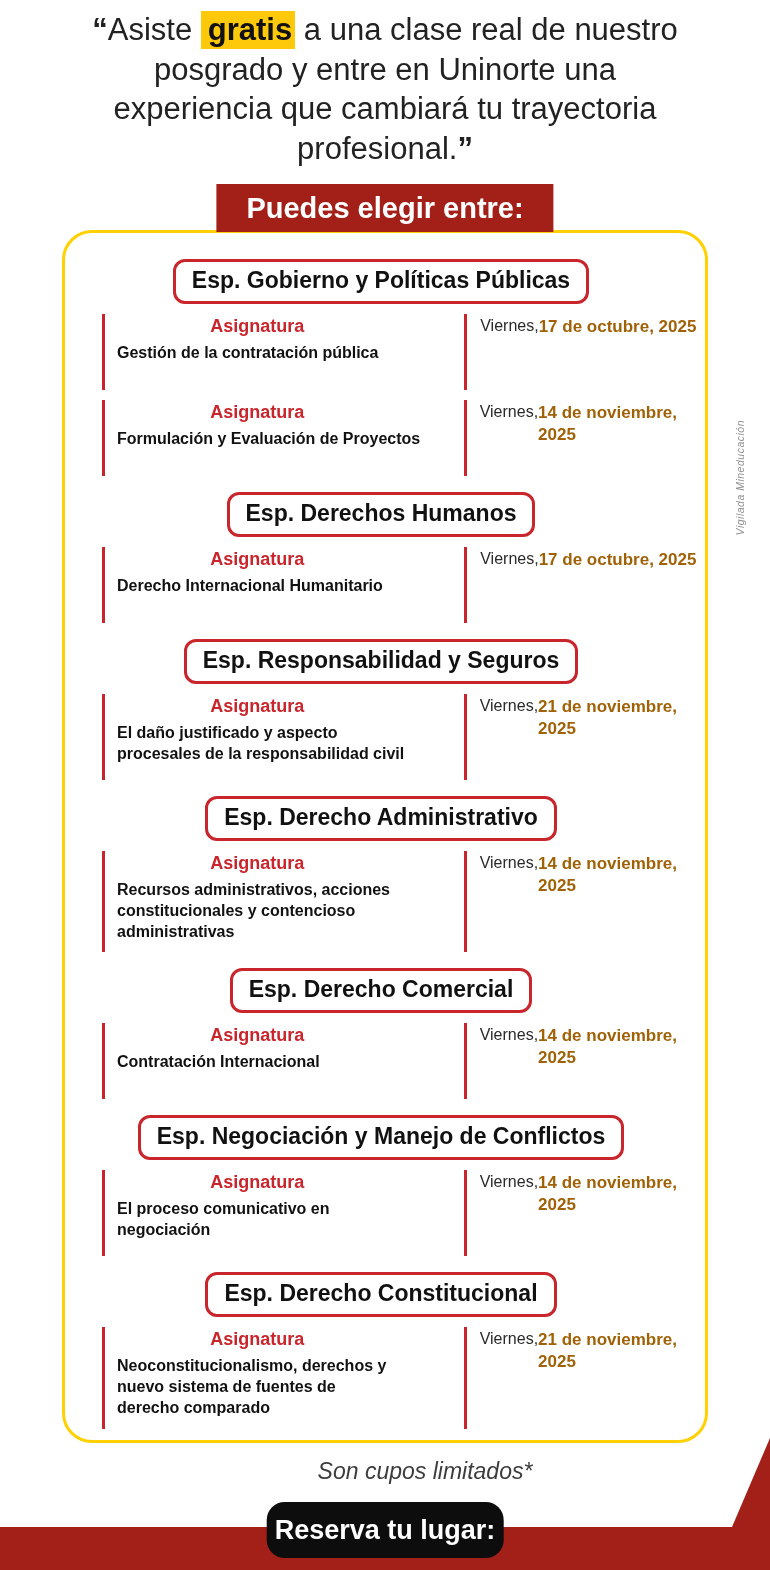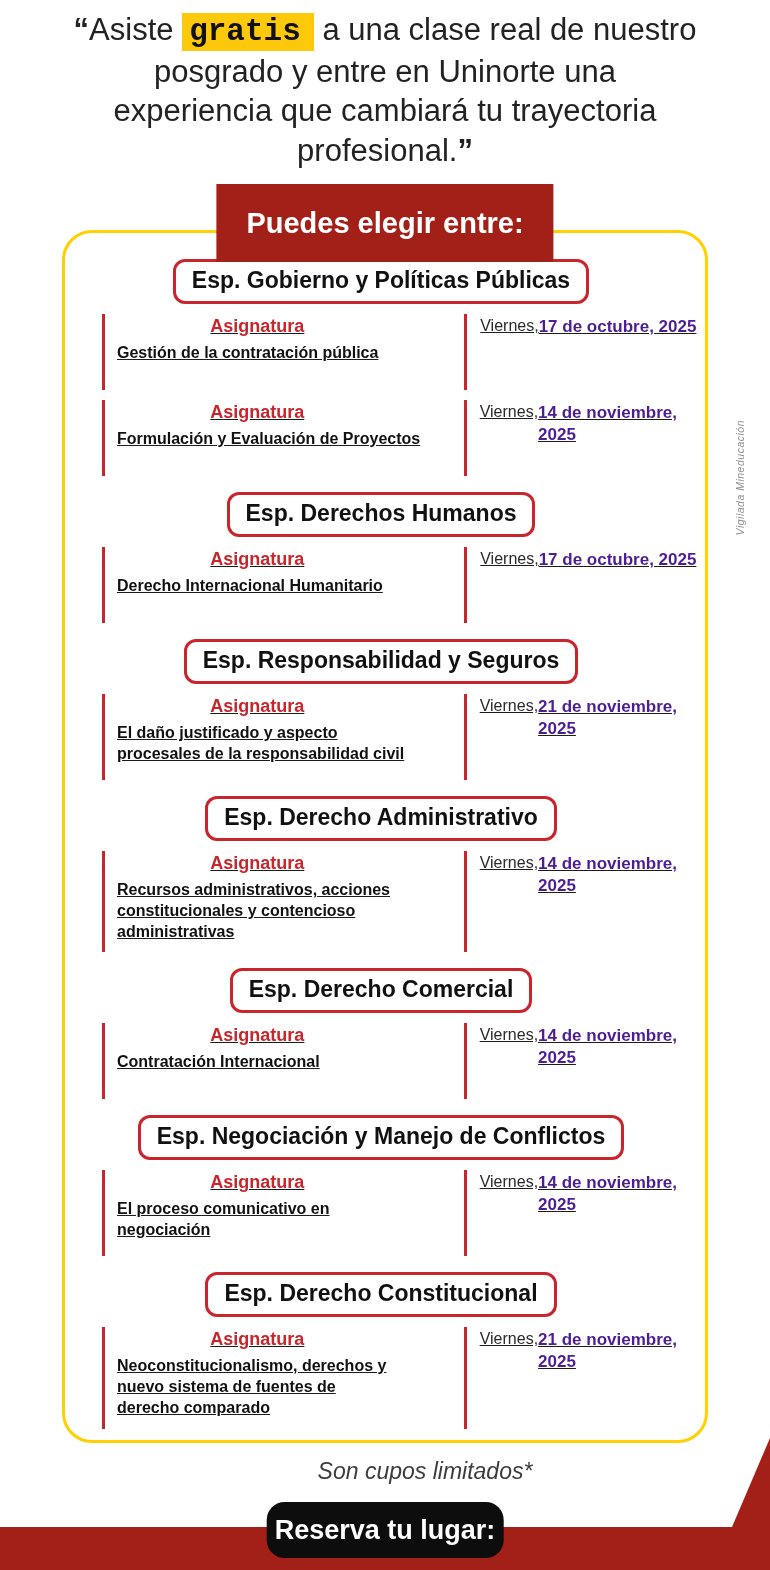--- a/index.html
+++ b/index.html
@@ -16,48 +16,47 @@
     position:absolute;top:10px;left:0;width:770px;
     text-align:center;
     font-size:31px;line-height:1.28;
     color:#222222;
     font-weight:400;
   }
   .qmark{font-weight:700;}
   .hl{
     background:#FFC90B;
     font-weight:700;
-    padding:1px 13px 2px 7px;
+    padding:1px 3px 2px 7px;
     color:#111111;
-    font-family:Liberation Mono, monospace;
   }
   
   .banner{
     position:absolute;top:184px;left:50%;
     transform:translateX(-50%);
     background:#A32019;
     color:#ffffff;
     font-size:29px;font-weight:700;
     line-height:48px;height:48px;
-    padding:15px 30px;
+    padding:0 30px;
     z-index:3;
     white-space:nowrap;
   }
   
   .program-box{
     position:absolute;top:230px;left:62px;
     width:646px;height:1213px;
     box-sizing:border-box;
     border:3px solid #FFD103;
     border-radius:30px;
     background:#ffffff;
     padding-top:26px;
     z-index:2;
   }
-  .sec{margin:0 8px 16px 0;text-decoration:underline;}
+  .sec{margin:0 8px 16px 0;}
   .sec-title-wrap{text-align:center;margin-bottom:10px;}
   .sec-title{
     display:inline-block;
     margin:0;
     border:3px solid #C8262C;
     border-radius:12px;
     padding:5px 16px 7px 16px;
     font-size:23px;font-weight:700;
     color:#111111;
     background:#ffffff;
@@ -89,21 +88,21 @@
     white-space:pre-line;
   }
   .col-right{
     box-sizing:border-box;
     width:238px;
     border-left:3px solid #C8262C;
     padding:2px 0 12px 13px;
     display:flex;flex-direction:row;justify-content:center;
   }
   .day{font-size:16px;color:#2a2a2a;line-height:1.3;}
-  .date{font-size:17px;font-weight:700;color:#4c1d95;line-height:1.3;}
+  .date{font-size:17px;font-weight:700;color:#a16207;line-height:1.3;}
   
   .limited{
     position:absolute;top:1458px;left:0;width:770px;
     text-align:center;
     font-style:italic;font-size:23px;color:#3c3c3c;padding-left:40px;
   }
   .reserve{
     position:absolute;top:1502px;left:50%;
     transform:translateX(-50%);
     background:#0d0d0d;

